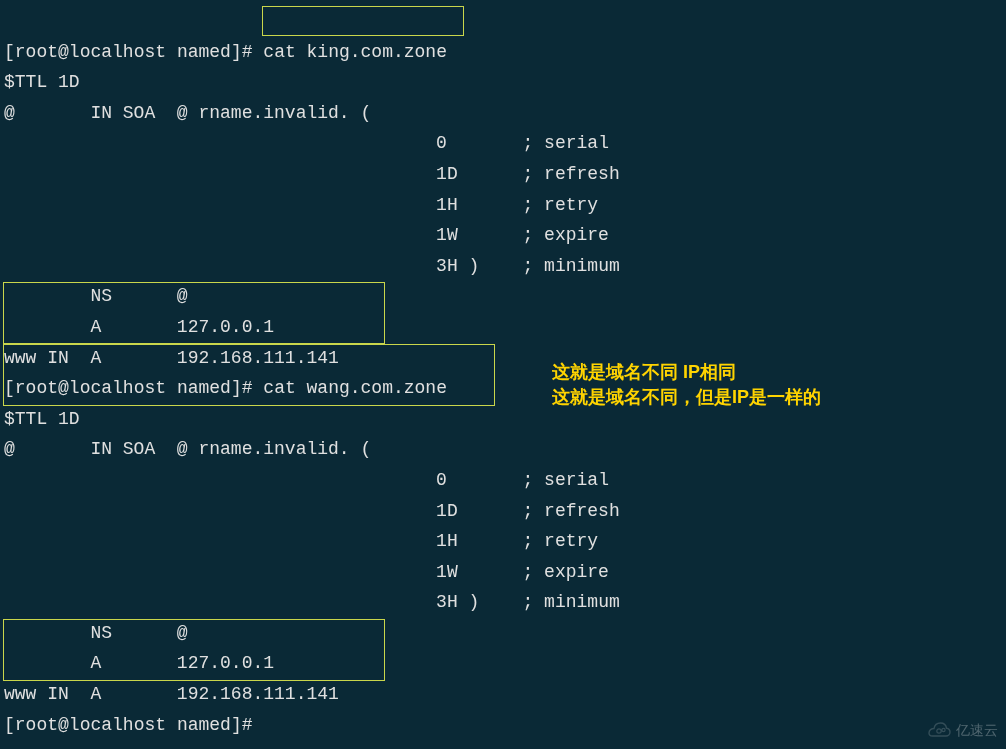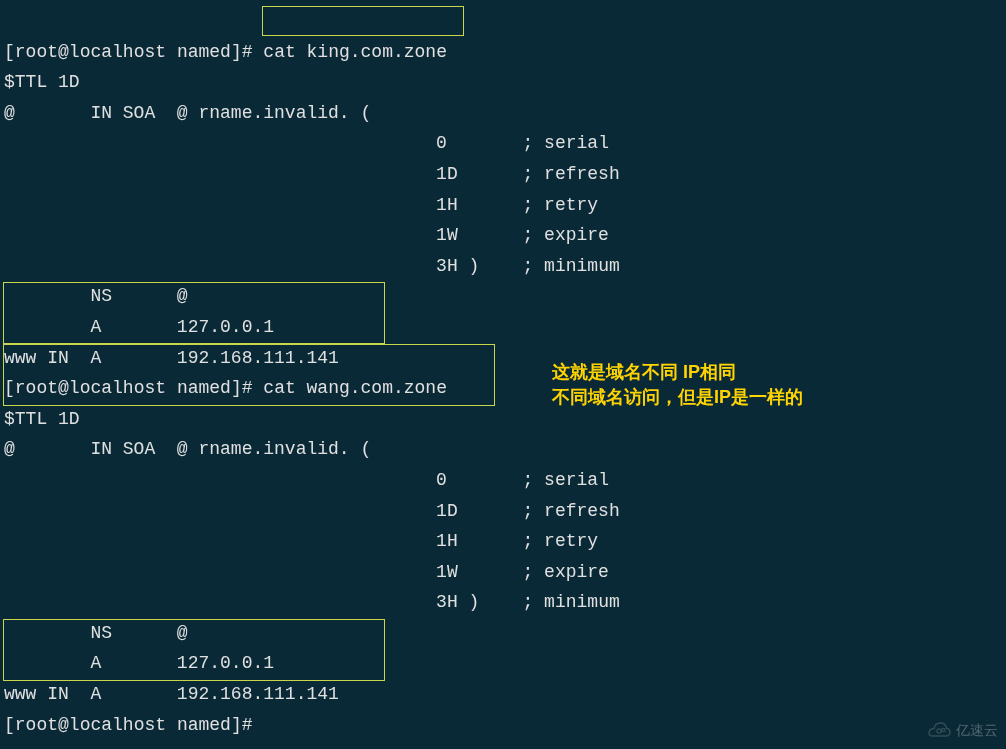--- a/index.html
+++ b/index.html
@@ -76,21 +76,21 @@
 <span>[<span>root</span>@<span>localhost</span> <span>named</span>]<span>#</span> <span></span></span>
 </div>
 
 <div class="highlight-box" style="left:262px; top:6px; width:200px; height:28px;"></div>
 <div class="highlight-box" style="left:3px; top:282px; width:380px; height:60px;"></div>
 <div class="highlight-box" style="left:3px; top:344px; width:490px; height:60px;"></div>
 <div class="highlight-box" style="left:3px; top:619px; width:380px; height:60px;"></div>
 
 <div class="annotation" style="left:552px; top:360px;">
   <span>这就是域名不同 IP相同</span><br>
-  <span>不同域名访问，但是IP是一样的</span>
+  <span>这就是域名不同，但是IP是一样的</span>
 </div>
 
 <div class="watermark">
   <svg width="26" height="18" viewBox="0 0 26 18">
     <path d="M20 14c2 0 4-1.5 4-4 0-2-1.5-3.5-3.5-3.8C20 3 17.5 1 14.5 1 11 1 8.5 3.5 8 6.5 5.5 6.5 3 8 3 11c0 2 1.5 3 3.5 3H20z" fill="none" stroke="rgba(255,255,255,0.6)" stroke-width="1.4"></path>
     <circle cx="13" cy="9" r="2.2" fill="none" stroke="rgba(255,255,255,0.6)" stroke-width="1.2"></circle>
     <circle cx="17.5" cy="8" r="1.6" fill="none" stroke="rgba(255,255,255,0.6)" stroke-width="1.2"></circle>
   </svg>
   <span>亿速云</span>
 </div>

